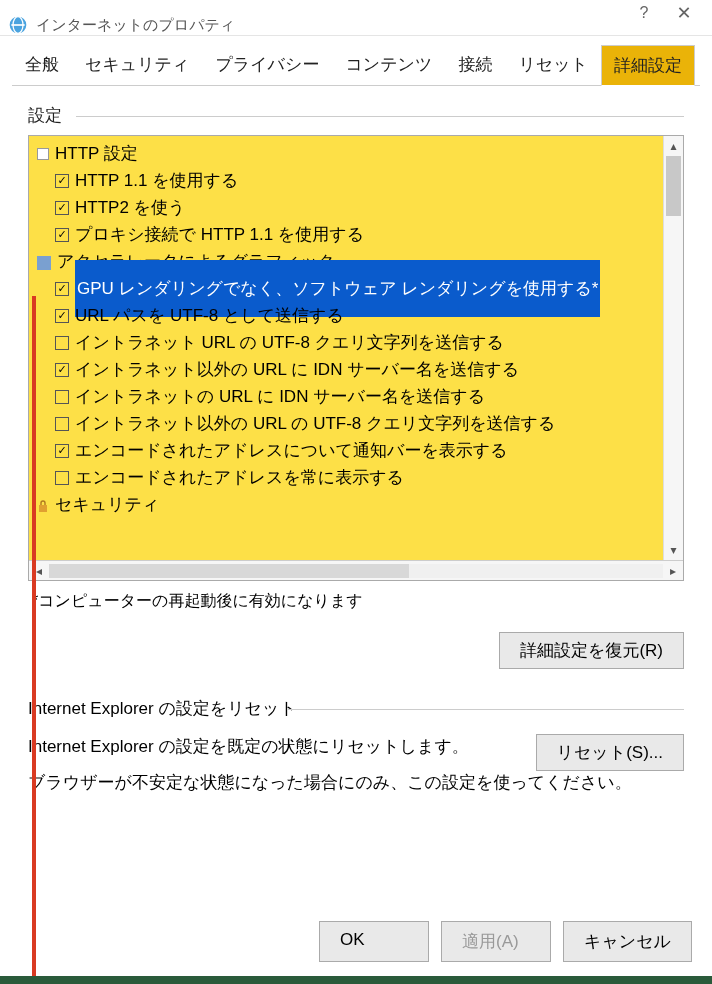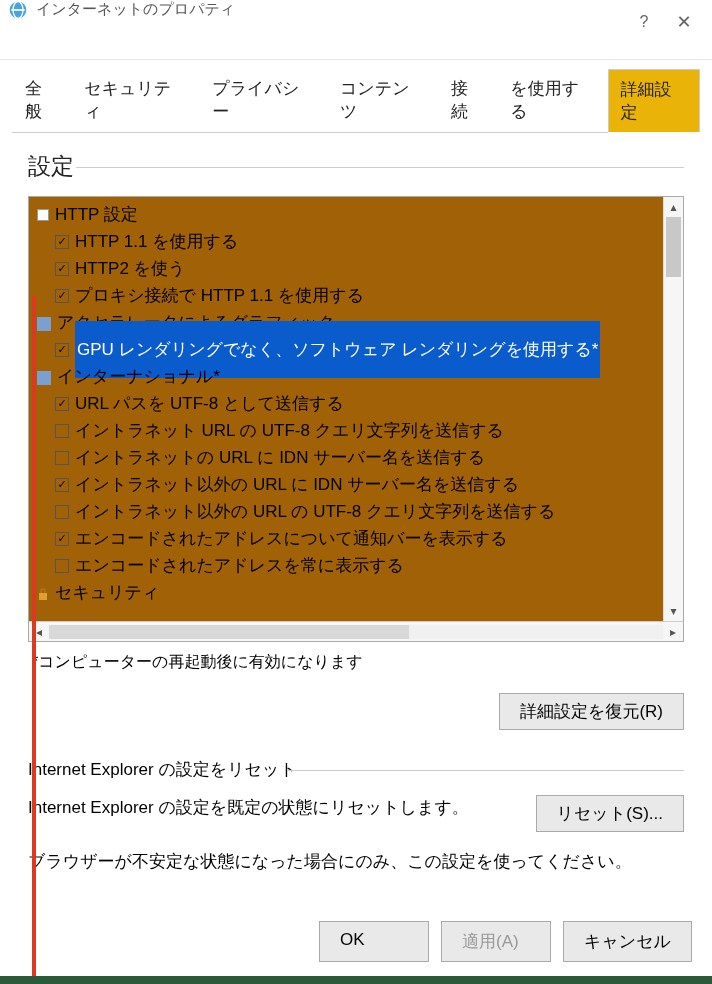--- a/index.html
+++ b/index.html
@@ -1,30 +1,30 @@
 <!DOCTYPE html>
 <html><head>
 <meta charset="utf-8">
 <style>
 * { box-sizing: border-box; margin: 0; padding: 0; }
 body { font-family: "Yu Gothic UI", "Meiryo", sans-serif; font-size: 15px; color: #000; background: #fff; }
 .window { width: 712px; height: 984px; background: #fff; position: relative; }
-.titlebar { height: 60px; display: flex; align-items: flex-start; padding: 0 8px; border-bottom: 1px solid #e5e5e5; }
+.titlebar { height: 36px; display: flex; align-items: flex-end; padding: 0 8px; border-bottom: 1px solid #e5e5e5; }
 .titlebar .app-icon { width: 20px; height: 20px; margin-right: 8px; }
 .titlebar .title { flex: 1; font-size: 15px; color: #555; }
 .titlebar .help, .titlebar .close { width: 40px; height: 44px; display: flex; align-items: center; justify-content: center; color: #666; font-size: 16px; cursor: pointer; }
 .titlebar .close { font-size: 18px; }
 .tabs { display: flex; border-bottom: 1px solid #ccc; margin: 8px 12px 0 12px; }
 .tab { padding: 8px 12px; font-size: 17px; color: #222; cursor: pointer; border: 1px solid transparent; border-bottom: none; }
 .tab.active { border: 1px solid #ccc; border-bottom: 1px solid #fff; background: #eab308; position: relative; top: 1px; }
 .content { padding: 14px 28px 14px 28px; }
 .groupbox { margin-top: 4px; }
-.groupbox .gtitle { font-size: 23px; color: #222; margin-bottom: 2px; position: relative; }
+.groupbox .gtitle { font-size: 17px; color: #222; margin-bottom: 2px; position: relative; }
 .groupbox .gline { position: absolute; left: 48px; right: 0; top: 50%; height: 1px; background: #ccc; }
-.listbox { border: 1px solid #aaa; height: 446px; margin-top: 14px; background: #a16207; position: relative; display:flex; flex-direction:column; }
+.listbox { border: 1px solid #aaa; height: 446px; margin-top: 8px; background: #fde047; position: relative; display:flex; flex-direction:column; }
 .listbox .inner { flex:1; overflow: hidden; padding: 4px 2px; }
 .tree-row { display: flex; align-items: center; height: 27px; font-size: 17px; padding-left: 4px; }
 .tree-row.cat { padding-left: 6px; }
 .tree-row.item { padding-left: 24px; }
 .tree-row .cb { width: 14px; height: 14px; border: 1px solid #555; margin-right: 6px; display:inline-flex; align-items:center; justify-content:center; font-size:11px; line-height:1; }
 .tree-row .cb.checked::before { content: "✓"; color:#000; }
 .tree-row .cicon { width:14px; height:14px; margin-right:6px; display:inline-block; }
 .tree-row .label { white-space: nowrap; }
 .tree-row.selected .label { background: #0a5bcc; color: #fff; padding: 17px 2px; }
 .hscroll { height: 20px; border-top: 1px solid #ccc; display:flex; align-items:center; background:#f6f6f6; }
@@ -37,21 +37,21 @@
 .vscroll .thumb { position:absolute; top:0; left:2px; right:2px; height:60px; background:#c8c8c8; }
 .note { font-size: 16px; margin-top: 10px; margin-left: 4px; }
 .btn { background:#e9e9e9; border:1px solid #aaa; padding: 6px 20px; font-size:17px; cursor:pointer; min-width:120px; }
 .btn.disabled { color:#999; }
 .restore-row { display:flex; justify-content:flex-end; margin-top:20px; }
 .reset-group { margin-top: 28px; }
 .reset-title { font-size: 17px; position:relative; }
 .reset-title .rline { position:absolute; left:260px; right:0; top:50%; height:1px; background:#ccc; }
 .reset-row { display:flex; align-items:flex-start; margin-top:14px; gap:20px; }
 .reset-text { flex:1; font-size:17px; line-height:1.5; }
-.reset-tip { font-size:17px; margin-top:18px; }
+.reset-tip { font-size:17px; }
 .bottom-buttons { position:absolute; bottom:22px; right:20px; display:flex; gap:12px; }
 .bottom-buttons .btn { min-width:110px; padding:8px 20px; }
 .red-line { position:absolute; left:32px; top:296px; width:4px; height:688px; background:#d93a22; }
 .green-bottom { position:absolute; left:0; bottom:0; width:100%; height:8px; background:#2a5a3a; }
 .tree-row .doc-ic { width:12px; height:12px; margin-right:6px; border:1px solid #999; background:#fff; display:inline-block; }
 .tree-row .lock-ic { width:12px; height:14px; margin-right:6px; display:inline-block; }
 </style>
 </head>
 <body>
 
@@ -66,21 +66,21 @@
     <div class="help">?</div>
     <div class="close">✕</div>
   </div>
 
   <div class="tabs" id="tabStrip">
       <div class="tab">全般</div>
       <div class="tab">セキュリティ</div>
       <div class="tab">プライバシー</div>
       <div class="tab">コンテンツ</div>
       <div class="tab">接続</div>
-      <div class="tab">を使用する</div>
+      <div class="tab">リセット</div>
       <div class="tab active">詳細設定</div>
     </div>
 
   <div class="content">
     <div class="groupbox">
       <div class="gtitle">
         <span>設定</span>
         <span class="gline"></span>
       </div>
       <div class="listbox">
@@ -104,41 +104,35 @@
             <div class="tree-row cat">
               <span class="cicon"><svg viewBox="0 0 14 14" width="14" height="14">
                   <rect width="14" height="14" fill="#7aa0d0"></rect>
                 </svg></span>
               <span class="label">アクセラレータによるグラフィック</span>
             </div>
             <div class="tree-row item selected">
               <span class="cb checked"></span>
               <span class="label">GPU レンダリングでなく、ソフトウェア レンダリングを使用する*</span>
             </div>
-            <div class="tree-row cat">
-              <span class="cicon"><svg viewBox="0 0 14 14" width="14" height="14">
-                  <rect width="14" height="14" fill="#7aa0d0"></rect>
-                </svg></span>
-              <span class="label">インターナショナル*</span>
-            </div>
             <div class="tree-row item">
               <span class="cb checked"></span>
               <span class="label">URL パスを UTF-8 として送信する</span>
             </div>
             <div class="tree-row item">
               <span class="cb"></span>
               <span class="label">イントラネット URL の UTF-8 クエリ文字列を送信する</span>
             </div>
             <div class="tree-row item">
+              <span class="cb checked"></span>
+              <span class="label">イントラネット以外の URL に IDN サーバー名を送信する</span>
+            </div>
+            <div class="tree-row item">
               <span class="cb"></span>
               <span class="label">イントラネットの URL に IDN サーバー名を送信する</span>
-            </div>
-            <div class="tree-row item">
-              <span class="cb checked"></span>
-              <span class="label">イントラネット以外の URL に IDN サーバー名を送信する</span>
             </div>
             <div class="tree-row item">
               <span class="cb"></span>
               <span class="label">イントラネット以外の URL の UTF-8 クエリ文字列を送信する</span>
             </div>
             <div class="tree-row item">
               <span class="cb checked"></span>
               <span class="label">エンコードされたアドレスについて通知バーを表示する</span>
             </div>
             <div class="tree-row item">

